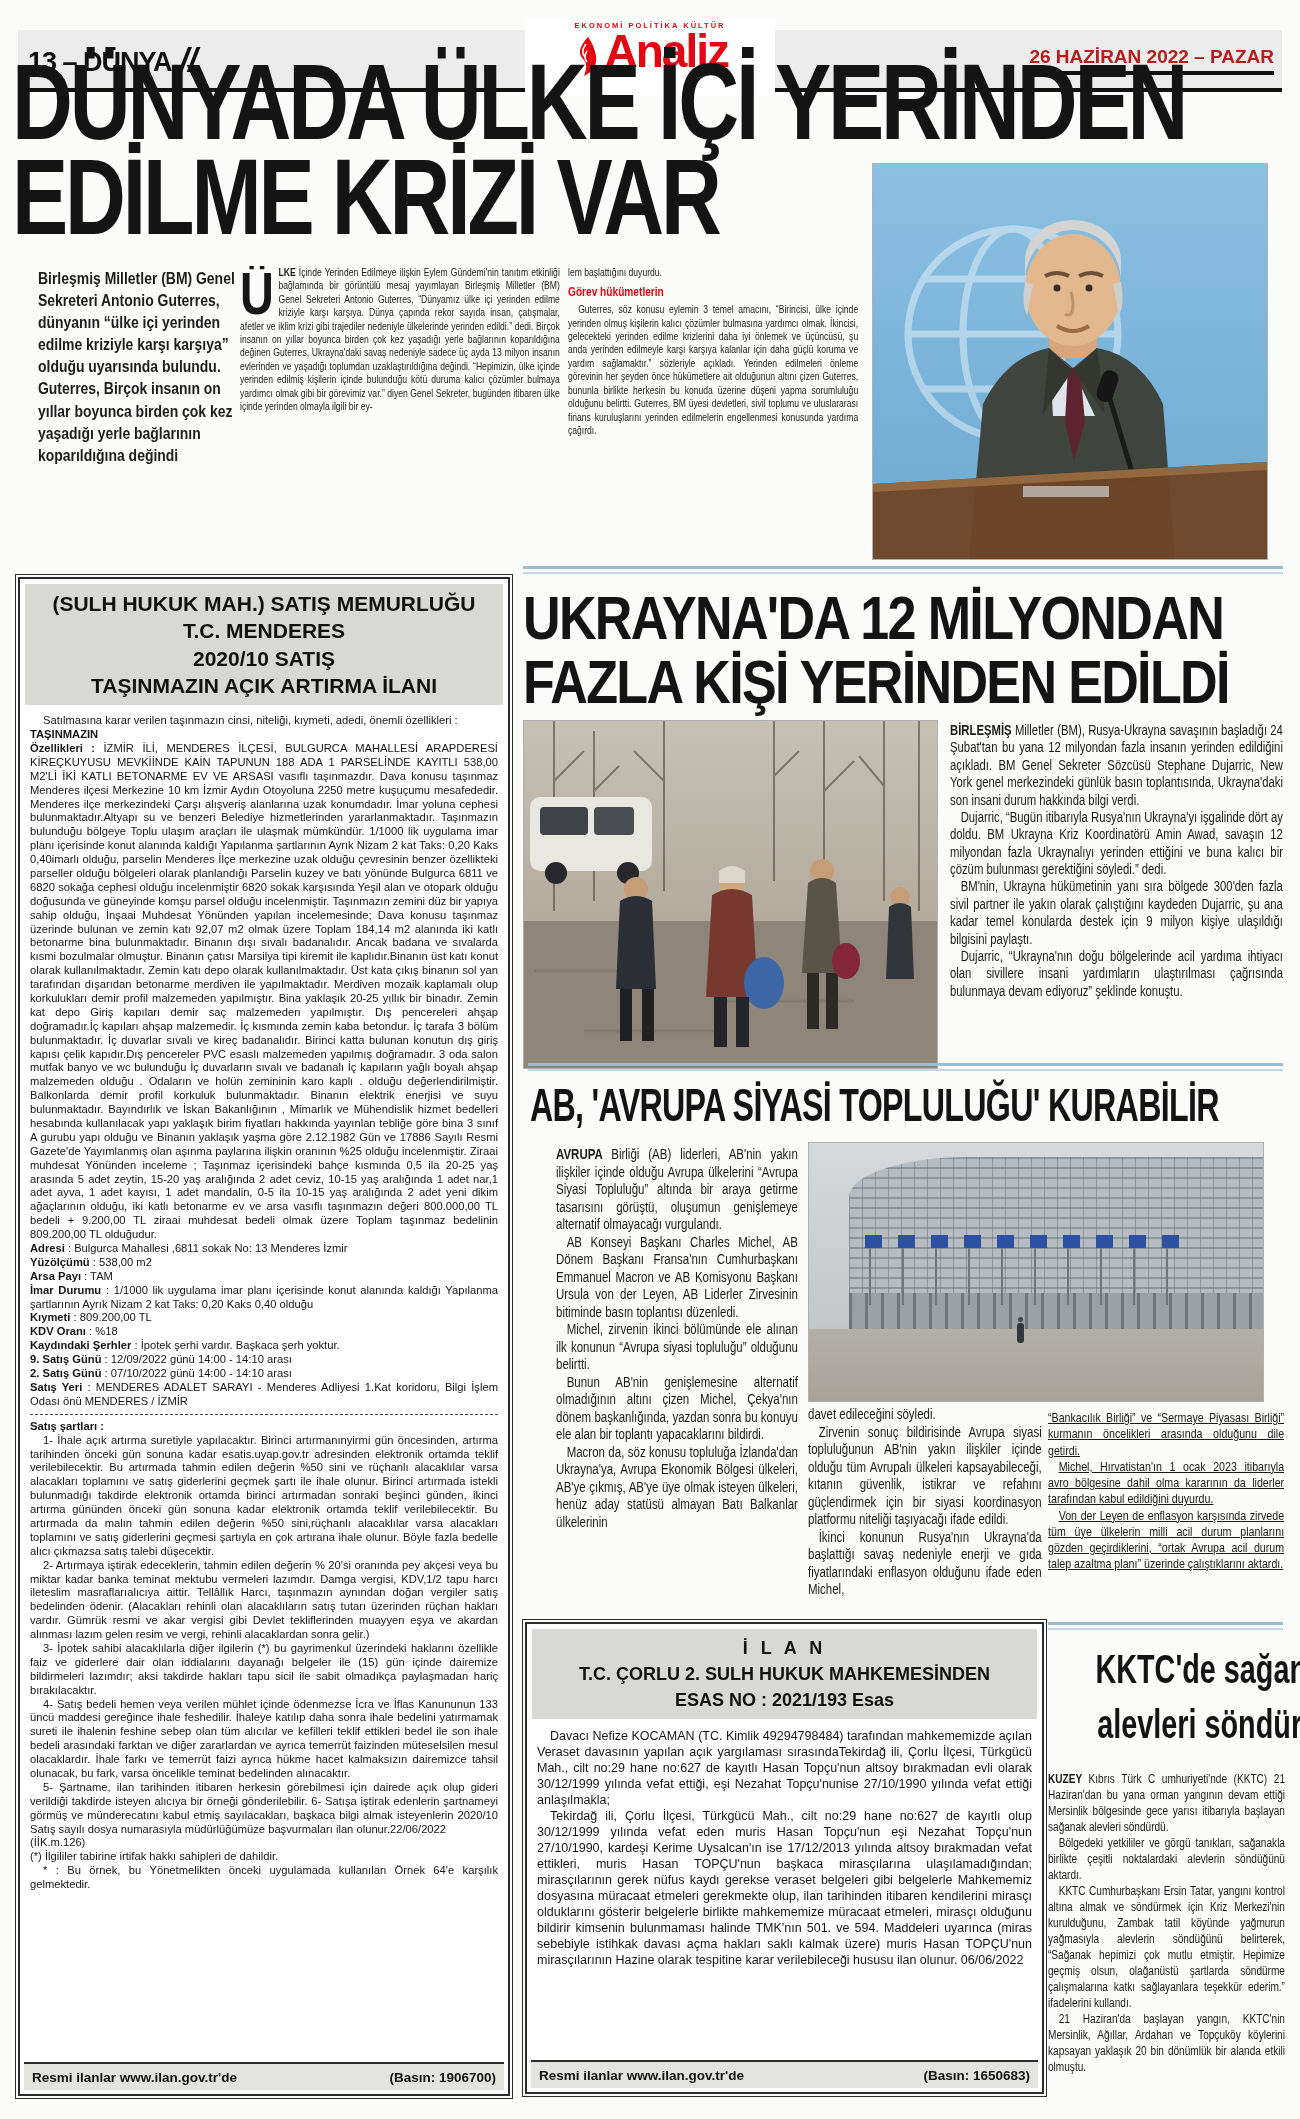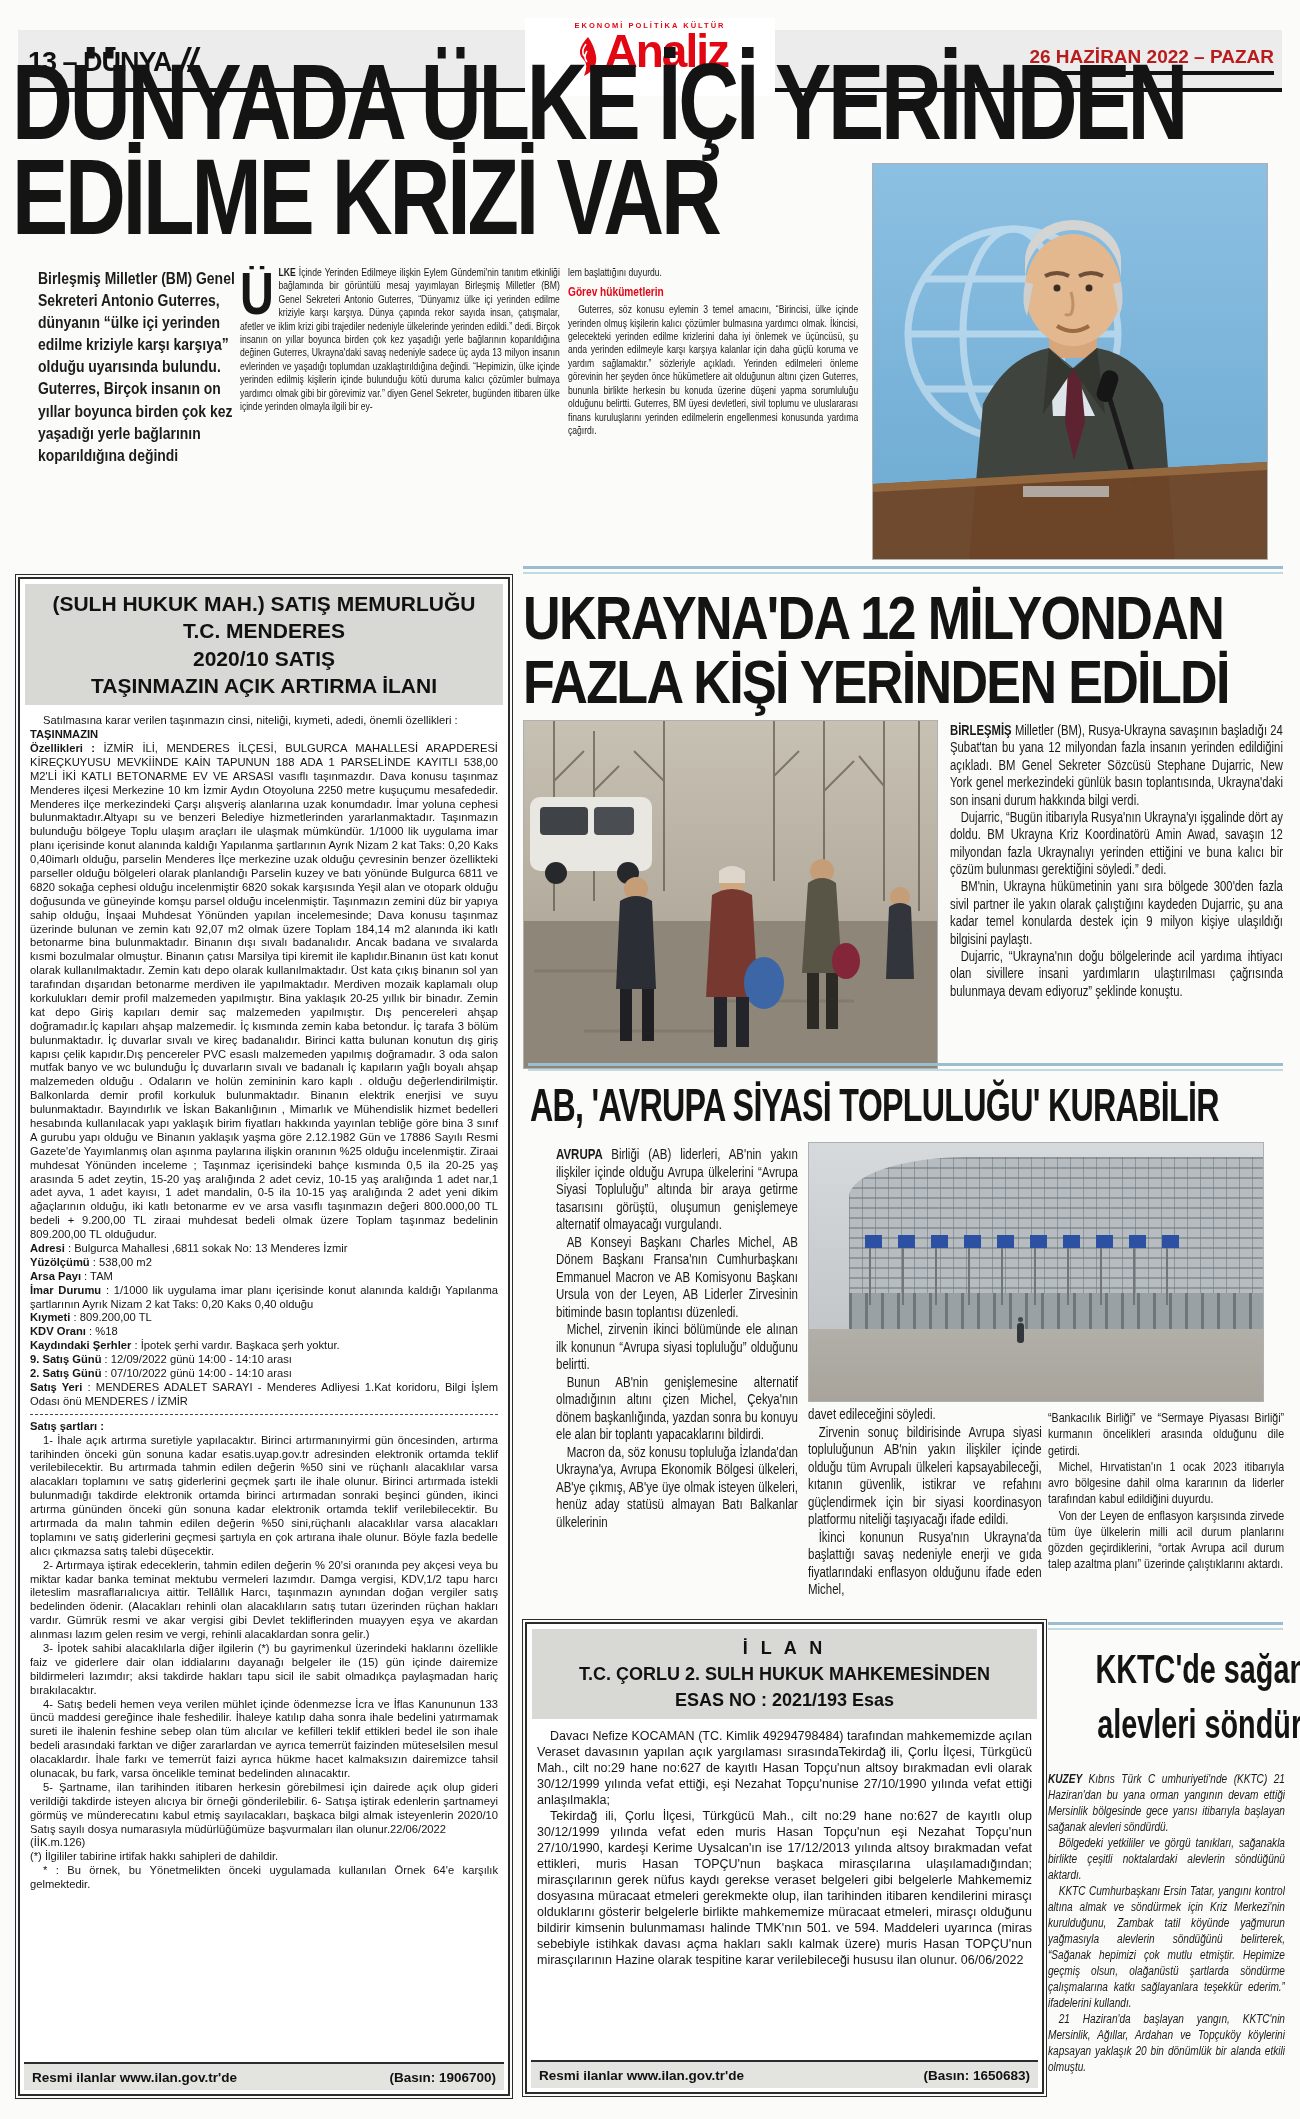--- a/index.html
+++ b/index.html
@@ -291,21 +291,21 @@
   </div>
 
   <div class="col" style="left:808px;top:1406px;width:234px;height:206px;">
     <div class="cond jt abb" style="width:285px;transform:scaleX(0.82);">
       <p>davet edileceğini söyledi.</p>
       <p class="ind">Zirvenin sonuç bildirisinde Avrupa siyasi topluluğunun AB'nin yakın ilişkiler içinde olduğu tüm Avrupalı ülkeleri kapsayabileceği, kıtanın güvenlik, istikrar ve refahını güçlendirmek için bir siyasi koordinasyon platformu niteliği taşıyacağı ifade edildi.</p>
       <p class="ind">İkinci konunun Rusya'nın Ukrayna'da başlattığı savaş nedeniyle enerji ve gıda fiyatlarındaki enflasyon olduğunu ifade eden Michel,</p>
     </div>
   </div>
 
-  <div class="col" style="left:1048px;top:1410px;width:236px;height:200px;">
+  <div class="col" style="left:1048px;top:1410px;width:236px;height:200px;text-decoration:underline;">
     <div class="cond jt abbr" style="width:288px;transform:scaleX(0.82);">
       <p>“Bankacılık Birliği” ve “Sermaye Piyasası Birliği” kurmanın öncelikleri arasında olduğunu dile getirdi.</p>
       <p class="ind">Michel, Hırvatistan'ın 1 ocak 2023 itibarıyla avro bölgesine dahil olma kararının da liderler tarafından kabul edildiğini duyurdu.</p>
       <p class="ind">Von der Leyen de enflasyon karşısında zirvede tüm üye ülkelerin milli acil durum planlarını gözden geçirdiklerini, “ortak Avrupa acil durum talep azaltma planı” üzerinde çalıştıklarını aktardı.</p>
     </div>
   </div>
 
   <div class="ilanbox" style="left:525px;top:1622px;width:515px;height:468px;">
     <div class="ilanhead">
       <div class="ch1">İ L A N</div>
@@ -320,21 +320,21 @@
       <span>Resmi ilanlar www.ilan.gov.tr'de</span>
       <span>(Basın: 1650683)</span>
     </div>
   </div>
 
   <div class="ddiv" style="left:1048px;top:1622px;width:235px;"></div>
   <div class="kktchl" style="left:1048px;top:1642px;width:235px;">
     <span><span>KKTC'de sağanak</span><br>
     <span>alevleri söndürdü</span></span>
   </div>
-  <div class="col" style="left:1048px;top:1772px;width:237px;height:340px;font-style:italic;">
+  <div class="col" style="left:1048px;top:1772px;width:237px;height:340px;">
     <div class="cond jt kkb" style="width:289px;transform:scaleX(0.82);">
       <p><span class="lw">KUZEY </span><span>Kıbrıs Türk C umhuriyeti'nde (KKTC) 21 Haziran'dan bu yana orman yangının devam ettiği Mersinlik bölgesinde gece yarısı itibarıyla başlayan sağanak alevleri söndürdü.</span></p>
       <p class="ind">Bölgedeki yetkililer ve görgü tanıkları, sağanakla birlikte çeşitli noktalardaki alevlerin söndüğünü aktardı.</p>
       <p class="ind">KKTC Cumhurbaşkanı Ersin Tatar, yangını kontrol altına almak ve söndürmek için Kriz Merkezi'nin kurulduğunu, Zambak tatil köyünde yağmurun yağmasıyla alevlerin söndüğünü belirterek, “Sağanak hepimizi çok mutlu etmiştir. Hepimize geçmiş olsun, olağanüstü şartlarda söndürme çalışmalarına katkı sağlayanlara teşekkür ederim.” ifadelerini kullandı.</p>
       <p class="ind">21 Haziran'da başlayan yangın, KKTC'nin Mersinlik, Ağıllar, Ardahan ve Topçuköy köylerini kapsayan yaklaşık 20 bin dönümlük bir alanda etkili olmuştu.</p>
     </div>
   </div>
 
 </div>
 

